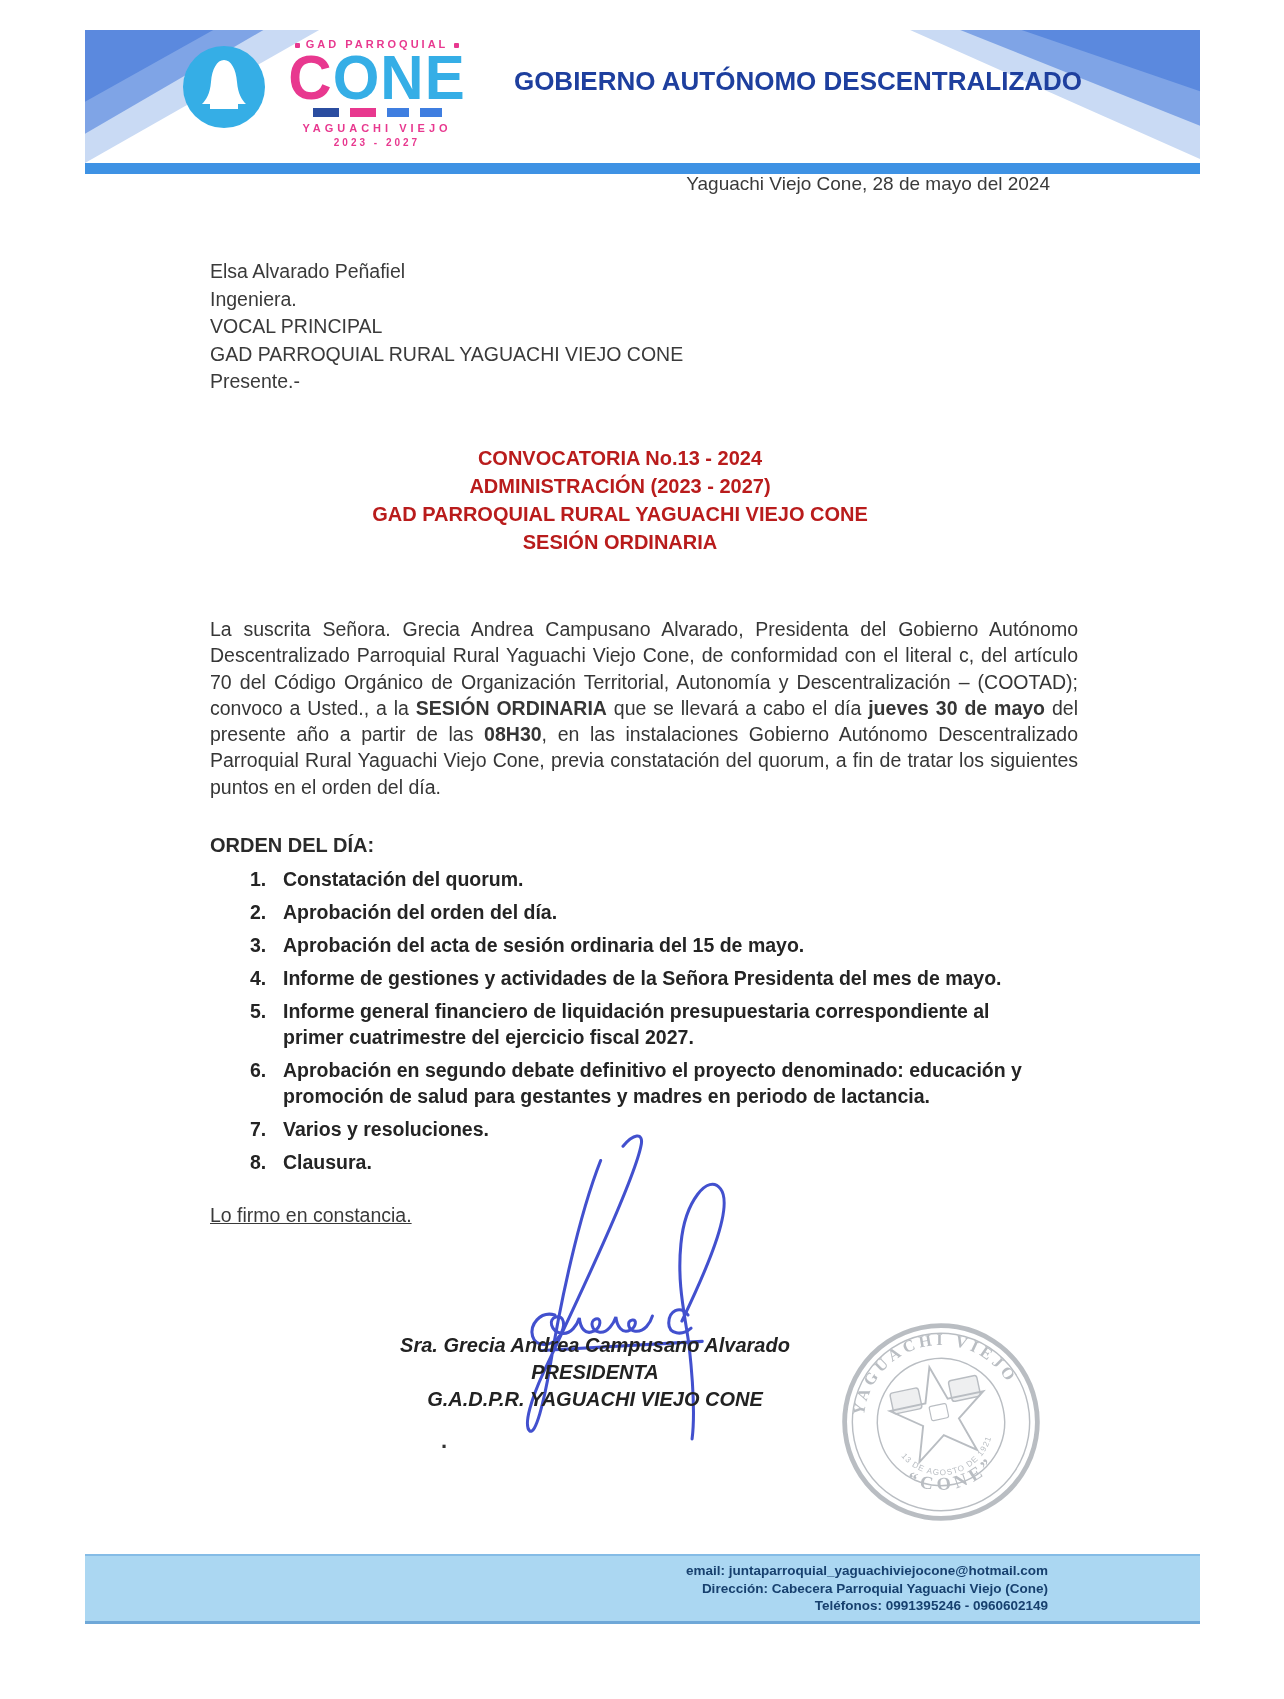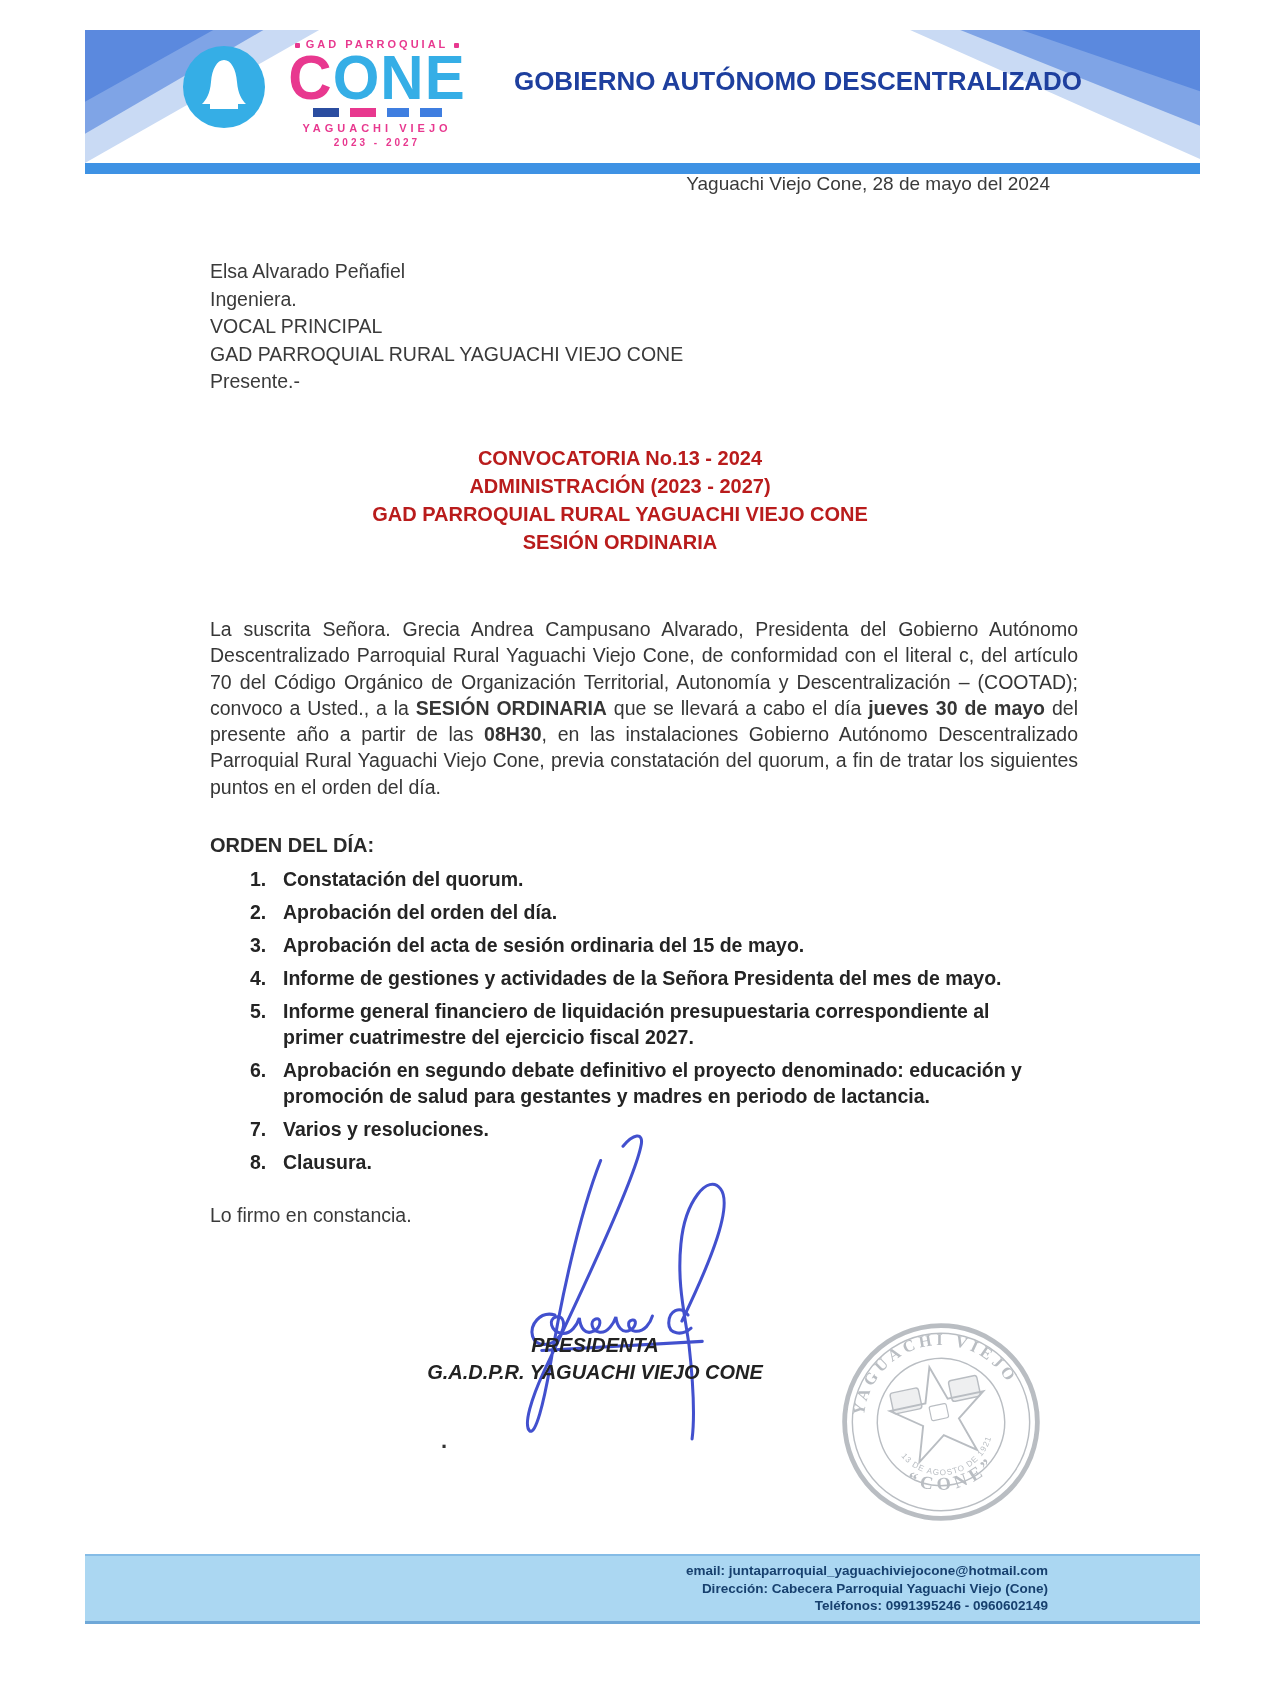--- a/index.html
+++ b/index.html
@@ -42,21 +42,21 @@
   .recipient{position:absolute;left:210px;top:258px;font-size:19.5px;line-height:27.5px;color:#3a3a3a;}
   .convocation{position:absolute;left:210px;top:444px;width:820px;text-align:center;
     font-size:20px;font-weight:bold;line-height:28px;color:#b91c1c;}
   .body-par{position:absolute;left:210px;top:616px;width:868px;text-align:justify;
     font-size:19.5px;line-height:26.3px;color:#363636;}
   .agenda-title{position:absolute;left:210px;top:834px;font-size:20px;font-weight:bold;color:#2a2a2a;}
   .agenda{position:absolute;left:250px;top:866px;width:830px;}
   .agenda-row{display:flex;margin-bottom:7px;font-size:19.5px;font-weight:bold;line-height:26px;color:#242424;}
   .agenda-num{width:33px;flex:0 0 33px;}
   .agenda-text{width:760px;}
-  .closing{position:absolute;left:210px;top:1204px;font-size:19.5px;color:#3a3a3a;}
+  .closing{position:absolute;left:210px;top:1204px;font-size:19.5px;color:#3a3a3a;text-decoration:underline;}
   
   .signature-scribble{position:absolute;left:468px;top:1130px;width:310px;height:315px;}
   .sign-block{position:absolute;left:345px;top:1332px;width:500px;text-align:center;
     font-size:20px;font-weight:bold;font-style:italic;line-height:27px;color:#222;}
   .stray-dot{position:absolute;left:441px;top:1428px;font-size:22px;font-weight:bold;color:#333;}
   .seal{position:absolute;left:835px;top:1316px;width:212px;height:212px;transform:rotate(-12deg);opacity:.62;}
   
   .footer-band{position:absolute;left:85px;top:1554px;width:1115px;height:70px;
     background:var(--footer-bg,#abd7f2);border-top:2px solid #85bce6;border-bottom:3px solid #6fa8d8;
     box-sizing:border-box;text-align:right;padding:6px 152px 0 0;}
@@ -162,20 +162,21 @@
     <g fill="none" stroke="var(--signature-blue,#2e3ec9)" stroke-width="3" stroke-linecap="round" opacity="0.9">
       <path d="M150,16 C160,4 170,2 168,14 C162,48 104,170 72,238 C60,264 52,290 58,296 C64,301 72,268 78,234 C88,172 106,86 128,30"></path>
       <path d="M83,182 C68,178 58,192 61,203 C64,214 80,214 88,202 C94,192 92,182 84,184 C76,186 79,198 89,200 C99,202 105,191 107,185 C108,195 113,202 121,198 C129,194 129,184 123,186 C117,188 119,198 127,199 C135,200 141,190 143,184 C144,193 149,201 157,197 C163,194 164,186 159,187 C153,188 155,197 162,198 C171,199 177,190 179,183"></path>
       <path d="M214,182 C206,172 195,178 195,190 C195,201 208,203 217,195"></path>
       <path d="M70,217 L228,208"></path>
       <path d="M208,188 C230,142 260,76 246,58 C234,42 211,70 207,112 C203,152 211,182 215,212 C219,248 221,280 218,304"></path>
     </g>
   </svg>
 
   <div class="sign-block">
+    <div>Sra. Grecia Andrea Campusano Alvarado</div>
     <div>PRESIDENTA</div>
     <div>G.A.D.P.R. YAGUACHI VIEJO CONE</div>
   </div>
   <div class="stray-dot">.</div>
 
   <svg class="seal" viewBox="0 0 220 220">
     <g stroke="var(--seal-gray,#8f969e)" fill="none">
       <circle cx="110" cy="110" r="100" stroke-width="5"></circle>
       <circle cx="110" cy="110" r="92" stroke-width="1.5"></circle>
       <circle cx="110" cy="110" r="66" stroke-width="1.5"></circle>

